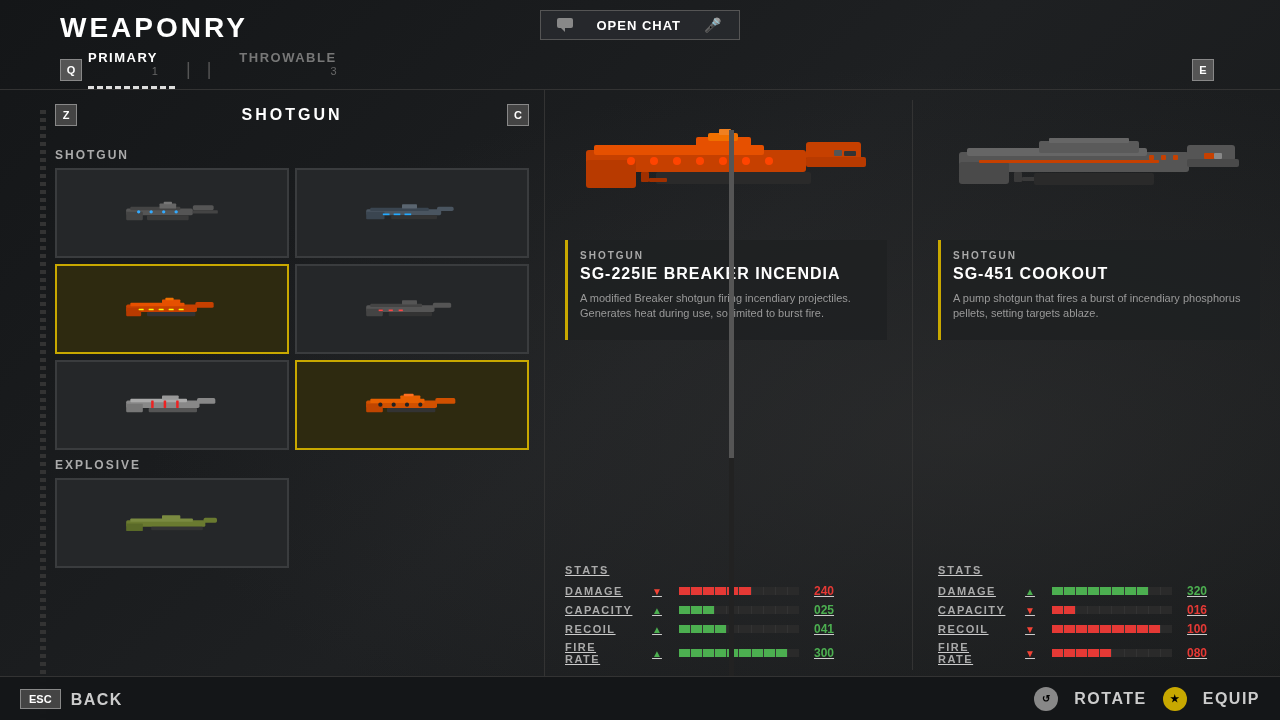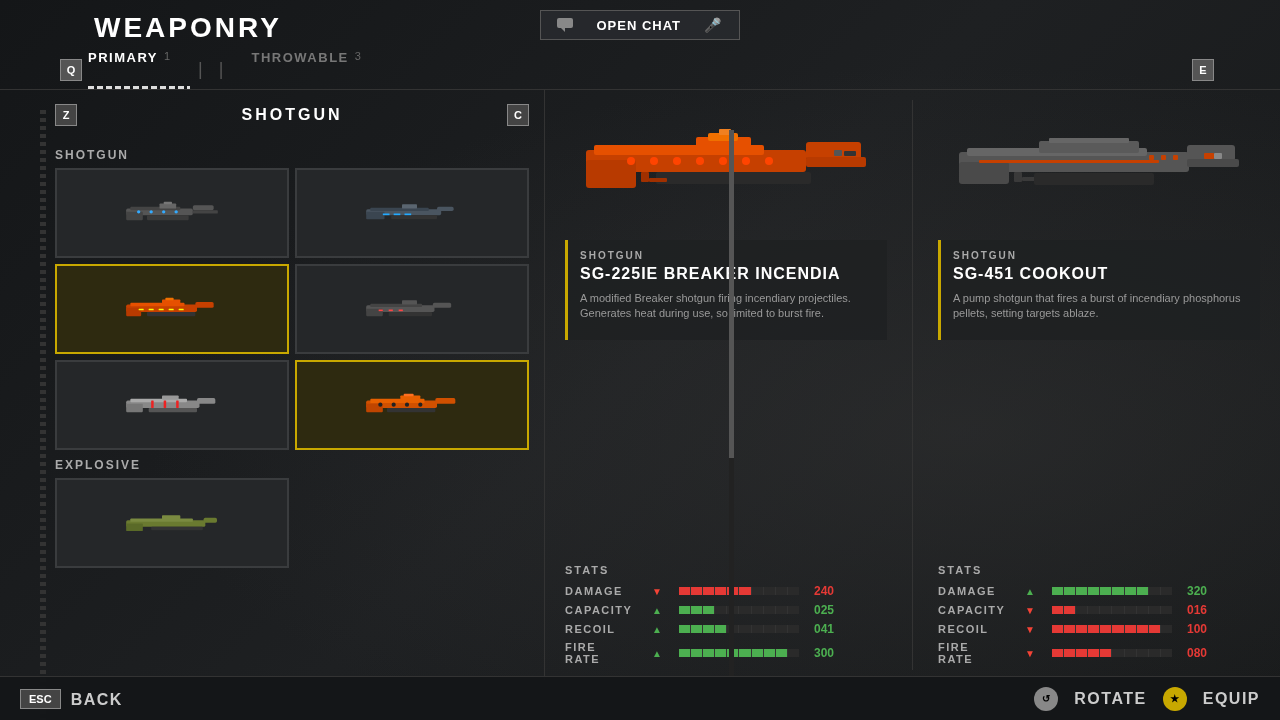--- a/index.html
+++ b/index.html
@@ -64,21 +64,20 @@
     }
 
     
     .title-section {
       position: absolute;
       top: 12px;
       left: 60px;
       display: flex;
       align-items: flex-start;
       gap: 10px;
-      margin-left: 34px;
     }
 
     .page-title {
       font-size: 28px;
       font-weight: 900;
       color: #fff;
       letter-spacing: 3px;
       text-transform: uppercase;
     }
 
@@ -103,25 +102,26 @@
       display: flex;
       align-items: center;
       justify-content: center;
       border: 1px solid #888;
       margin-right: 6px;
       flex-shrink: 0;
     }
 
     .tab-item {
       display: flex;
-      align-items: flex-start;
+      align-items: flex-end;
       padding: 0 16px 0 0;
       height: 100%;
       position: relative;
       cursor: pointer;
+      flex-direction: column;
     }
 
     .tab-label {
       font-size: 13px;
       font-weight: bold;
       letter-spacing: 1.5px;
       color: #fff;
     }
 
     .tab-label.inactive {
@@ -312,20 +312,21 @@
     }
 
     .weapon-desc {
       font-size: 11px;
       color: #999;
       line-height: 1.4;
     }
 
     .stats-section {
       margin-top: auto;
+      text-decoration: underline;
     }
 
     .stats-label {
       font-size: 11px;
       letter-spacing: 2px;
       color: #aaa;
       font-weight: bold;
       margin-bottom: 8px;
     }
 

